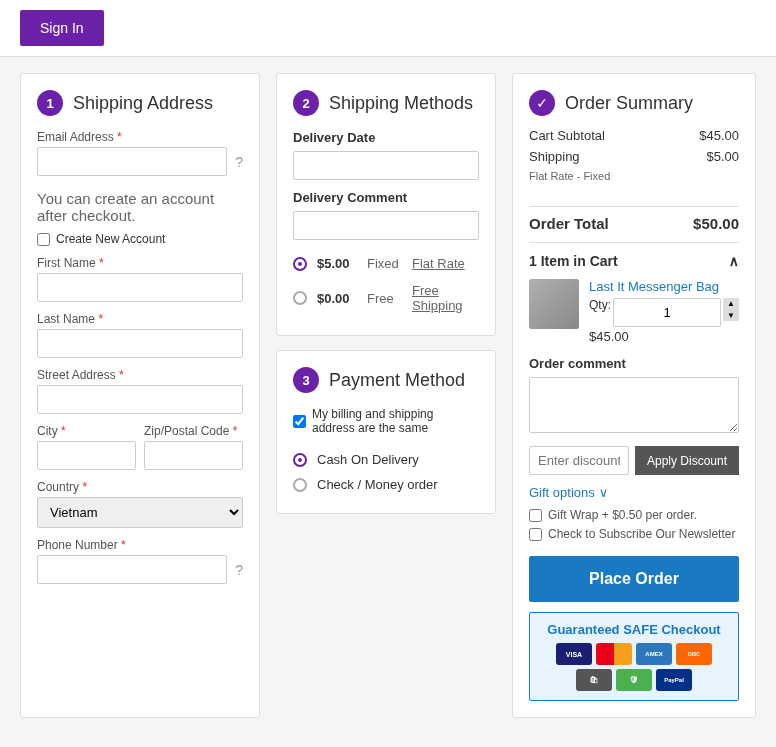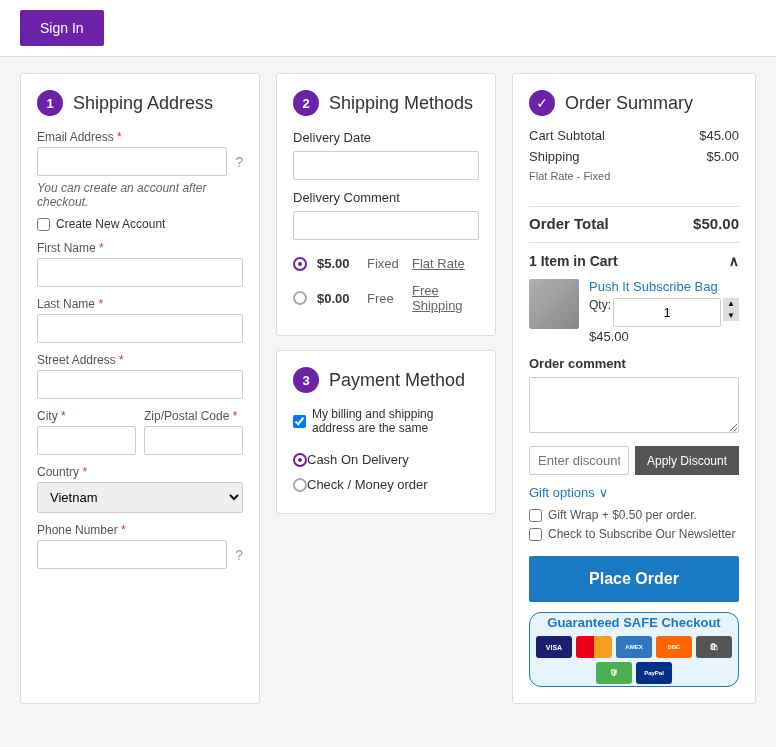--- a/index.html
+++ b/index.html
@@ -20,42 +20,42 @@
     .step-circle { width: 26px; height: 26px; border-radius: 50%; background: #6b21a8; color: white; display: flex; align-items: center; justify-content: center; font-size: 13px; font-weight: bold; flex-shrink: 0; }
     .step-check { width: 26px; height: 26px; border-radius: 50%; background: #6b21a8; color: white; display: flex; align-items: center; justify-content: center; font-size: 14px; flex-shrink: 0; }
     .section-title h2 { font-size: 18px; font-weight: 300; color: #333; }
 
     label { display: block; font-size: 12px; color: #555; margin-bottom: 3px; margin-top: 10px; }
     label .req { color: #e02b27; }
     input[type="text"], input[type="email"], textarea, select {
       width: 100%; border: 1px solid #ccc; padding: 6px 8px; font-size: 13px; border-radius: 2px; outline: none;
     }
     .help-icon { color: #999; font-size: 14px; cursor: pointer; margin-left: 4px; }
-    .hint { font-size: 12px; color: #666; margin-top: 5px; font-style: italic; }
+    .hint { font-size: 15px; color: #666; margin-top: 14px; }
     .create-account { display: flex; align-items: center; gap: 6px; margin-top: 8px; font-size: 12px; }
 
     .row-two { display: flex; gap: 8px; }
     .row-two > div { flex: 1; }
 
     .field-with-help { display: flex; align-items: center; gap: 4px; }
     .field-with-help input { flex: 1; }
 
     
-    .delivery-label { font-size: 13px; font-weight: normal; margin-bottom: 6px; }
+    .delivery-label { font-size: 13px; font-weight: bold; margin-bottom: 6px; }
     .shipping-option { display: flex; align-items: center; gap: 10px; padding: 6px 0; }
     .radio-dot { width: 14px; height: 14px; border-radius: 50%; border: 2px solid #aaa; flex-shrink: 0; }
     .radio-dot.selected { border-color: #6b21a8; background: #6b21a8; box-shadow: 0 0 0 3px white inset; background: radial-gradient(circle, #6b21a8 40%, white 40%); }
     .shipping-price { font-weight: bold; min-width: 40px; }
     .shipping-type { color: #666; min-width: 35px; }
     .shipping-name { color: #666; text-decoration: underline; }
 
     
     .payment-same { display: flex; align-items: center; gap: 6px; margin-bottom: 12px; font-size: 12px; }
     .payment-same input[type="checkbox"] { width: auto; }
-    .payment-option { display: flex; align-items: center; padding: 5px 0; font-size: 13px; }
+    .payment-option { display: flex; align-items: center; gap: 10px; padding: 5px 0; font-size: 13px; }
 
     
     .order-summary-title { display: flex; align-items: center; gap: 10px; margin-bottom: 12px; }
     .order-summary-title h2 { font-size: 18px; font-weight: 300; }
     .summary-row { display: flex; justify-content: space-between; font-size: 13px; margin-bottom: 6px; align-items: flex-end; }
     .summary-row.shipping-detail { font-size: 11px; color: #666; margin-bottom: 24px; padding-left: 0; }
     .summary-divider { border: none; border-top: 1px solid #ddd; margin: 8px 0; }
     .order-total-row { display: flex; justify-content: space-between; font-weight: bold; font-size: 15px; margin-bottom: 10px; }
 
     .cart-toggle { display: flex; justify-content: space-between; align-items: center; font-size: 14px; font-weight: bold; margin-bottom: 10px; border-top: 1px solid #ddd; padding-top: 10px; }
@@ -74,21 +74,21 @@
     .discount-row { display: flex; gap: 6px; margin-top: 10px; }
     .discount-input { flex: 1; border: 1px solid #ccc; padding: 6px 8px; font-size: 12px; }
     .apply-btn { background: #555; color: white; border: none; padding: 6px 12px; font-size: 12px; cursor: pointer; white-space: nowrap; }
 
     .gift-toggle { color: #1979c3; font-size: 13px; cursor: pointer; display: flex; align-items: center; gap: 4px; margin: 10px 0 8px; }
     .gift-option { display: flex; align-items: center; gap: 6px; font-size: 12px; color: #555; margin-bottom: 5px; }
     .gift-option input[type="checkbox"] { width: auto; }
 
     .place-order-btn { width: 100%; background: #1979c3; color: white; border: none; padding: 14px; font-size: 16px; cursor: pointer; font-weight: bold; border-radius: 2px; margin-top: 10px; }
 
-    .safe-checkout { border: 1px solid #1979c3; padding: 2px; text-align: center; margin-top: 10px; background: #e8f4fd; border-radius: 12px; }
+    .safe-checkout { border: 1px solid #1979c3; padding: 9px; text-align: center; margin-top: 10px; background: #e8f4fd; border-radius: 2px; }
     .safe-title { color: #1979c3; font-weight: bold; font-size: 13px; margin-bottom: 6px; }
     .payment-icons { display: flex; gap: 4px; justify-content: center; flex-wrap: wrap; }
     .pay-icon { width: 36px; height: 22px; border-radius: 3px; display: flex; align-items: center; justify-content: center; font-size: 7px; font-weight: bold; color: white; }
     .pay-visa { background: #1a1f71; }
     .pay-mc { background: #eb001b; }
     .pay-amex { background: #2e77bc; }
     .pay-discover { background: #ff6600; }
     .pay-bag { background: #555; }
     .pay-shield { background: #4caf50; }
     .pay-paypal { background: #003087; }
@@ -232,21 +232,21 @@
     <div class="cart-toggle">
       <span>1 Item in Cart</span>
       <span class="chevron">∧</span>
     </div>
 
     <div class="cart-item">
       <div class="item-img">
         <div class="item-img-placeholder"></div>
       </div>
       <div class="item-details">
-        <div class="item-name">Push It Subscribe Bag</div>
+        <div class="item-name">Last It Messenger Bag</div>
         <div class="item-qty">
           <span>Qty:</span>
           <input type="text" class="qty-input" value="1" style="">
           <div class="qty-arrows">
             <button class="qty-arrow">▲</button>
             <button class="qty-arrow">▼</button>
           </div>
         </div>
         <div class="item-price">$45.00</div>
       </div>

